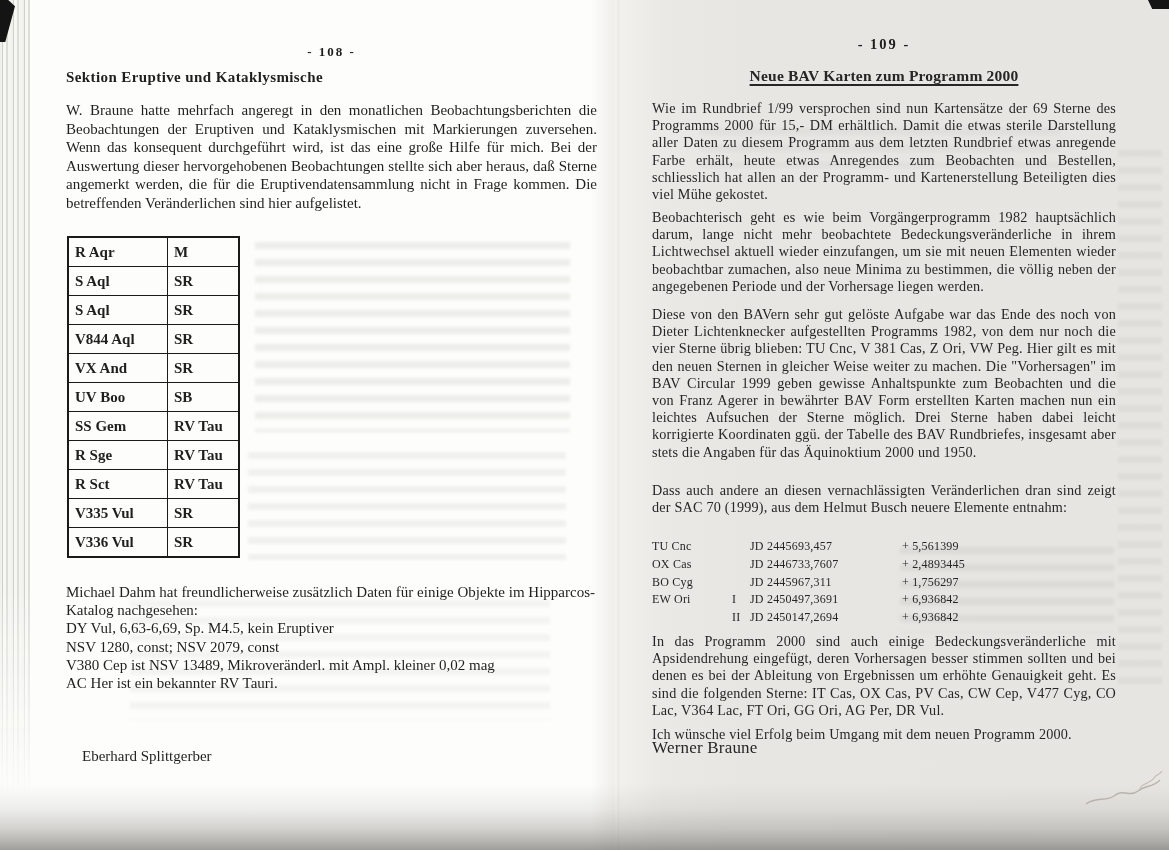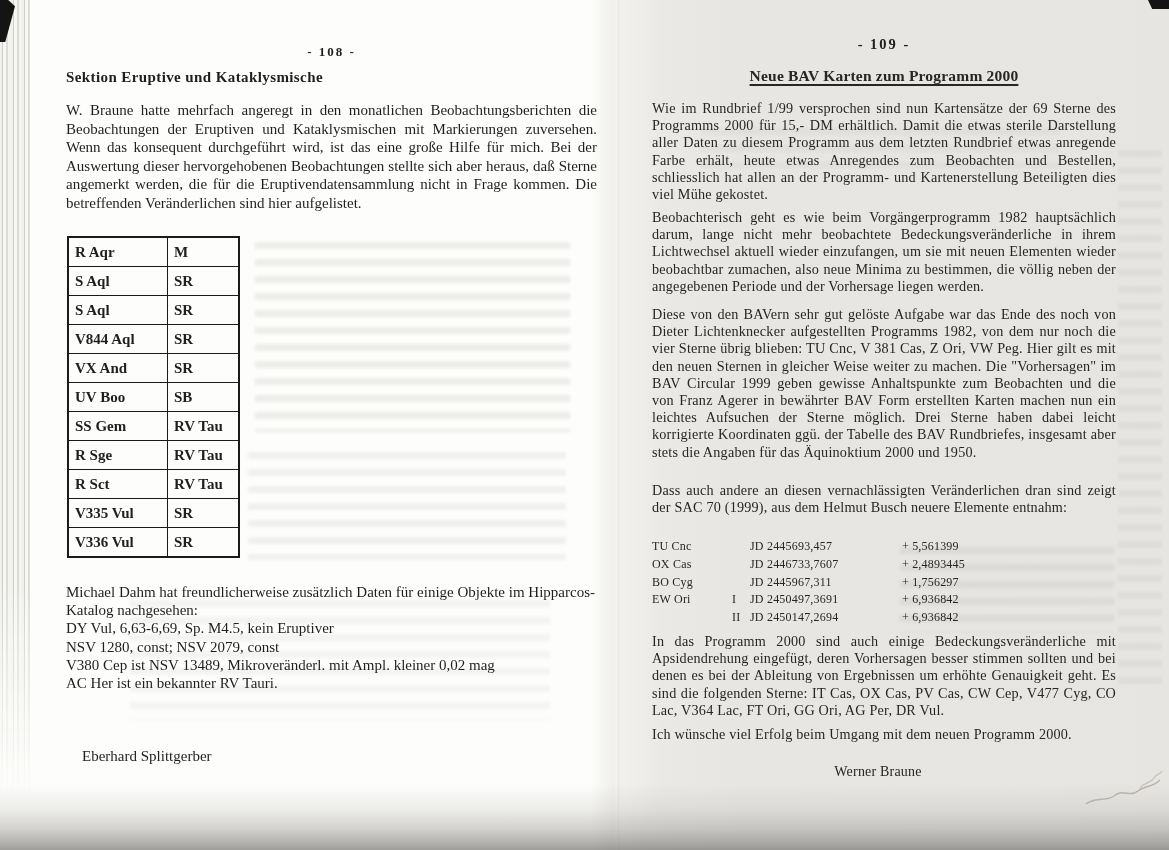--- a/index.html
+++ b/index.html
@@ -59,22 +59,22 @@
     font-size:14.2px;line-height:17.2px;text-align:justify;
   }
   .rp-p1{top:100px;} .rp-p2{top:209px;} .rp-p3{top:306px;} .rp-p4{top:482px;}
   .rp-p5{top:633px;} .rp-closing{top:726px;text-align:left;}
   .eph-list{position:absolute;left:652px;top:538px;width:464px;}
   .eph-row{
     display:grid;grid-template-columns:80px 18px 152px auto;
     font-size:12px;line-height:17.8px;white-space:nowrap;
   }
   .rp-sig{
-    position:absolute;left:652px;top:764px;width:452px;text-align:center;
-    font-size:14px;
+    position:absolute;left:652px;top:738px;width:452px;text-align:left;
+    font-size:17px;
   }
   
   .left-edge{
     position:absolute;left:0;top:0;width:30px;height:815px;
     background:repeating-linear-gradient(90deg,
       #f0f0ed 0 2px,#cfcfca 2px 3px,#f7f7f4 3px 6px,#dddDD8 6px 8px,#f4f4f1 8px 11px);
     -webkit-mask-image:linear-gradient(180deg,#000 72%,rgba(0,0,0,0) 98%);
     mask-image:linear-gradient(180deg,#000 72%,rgba(0,0,0,0) 98%);
   }
   .corner-tl{

